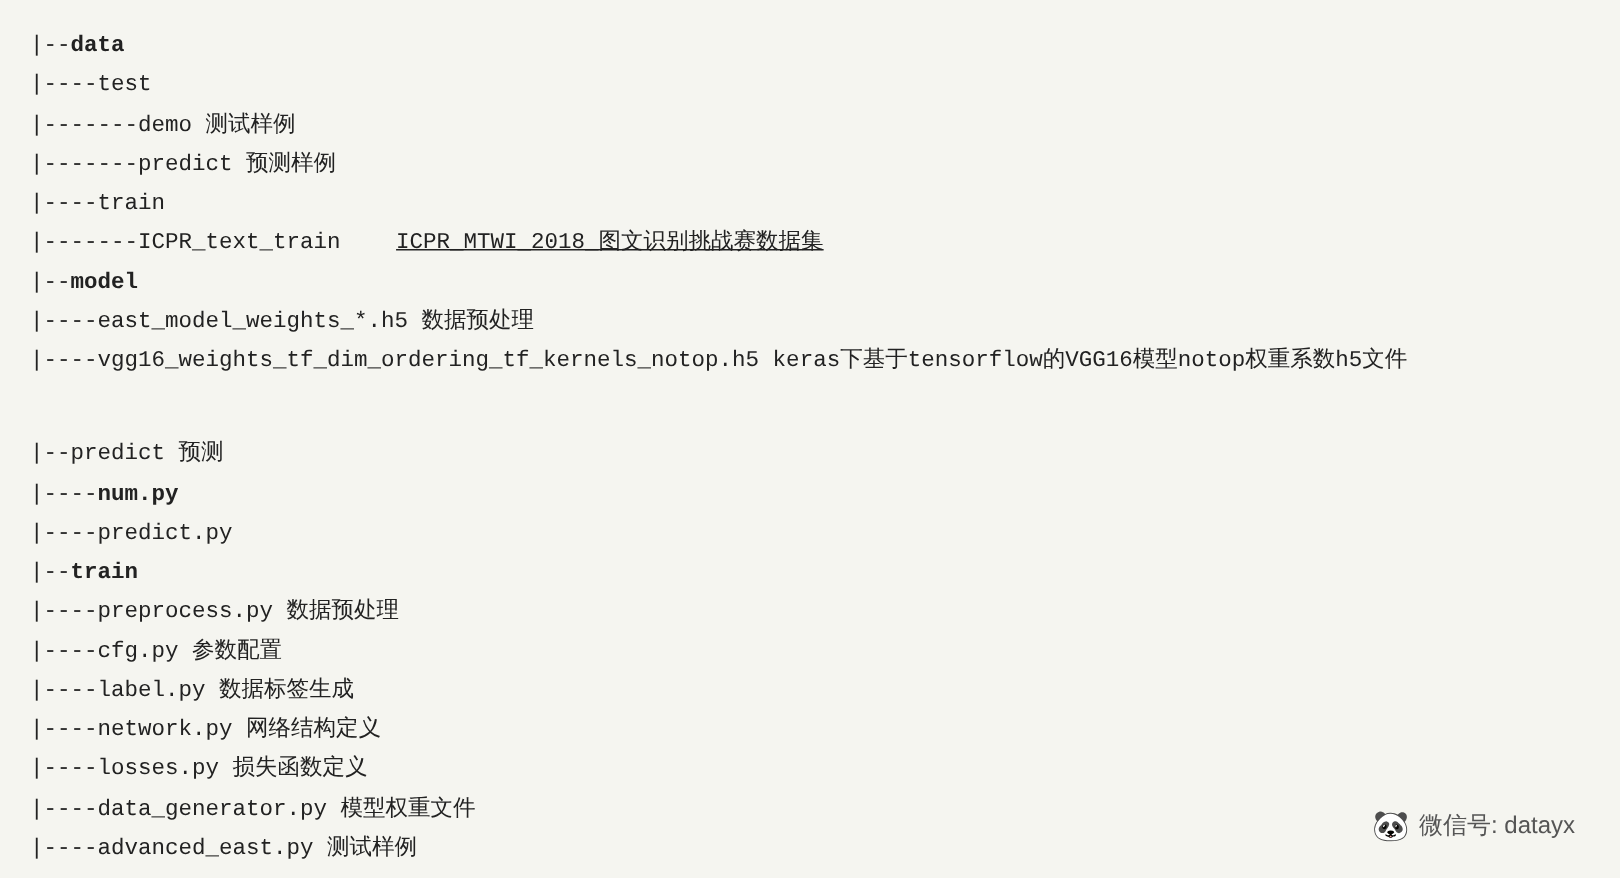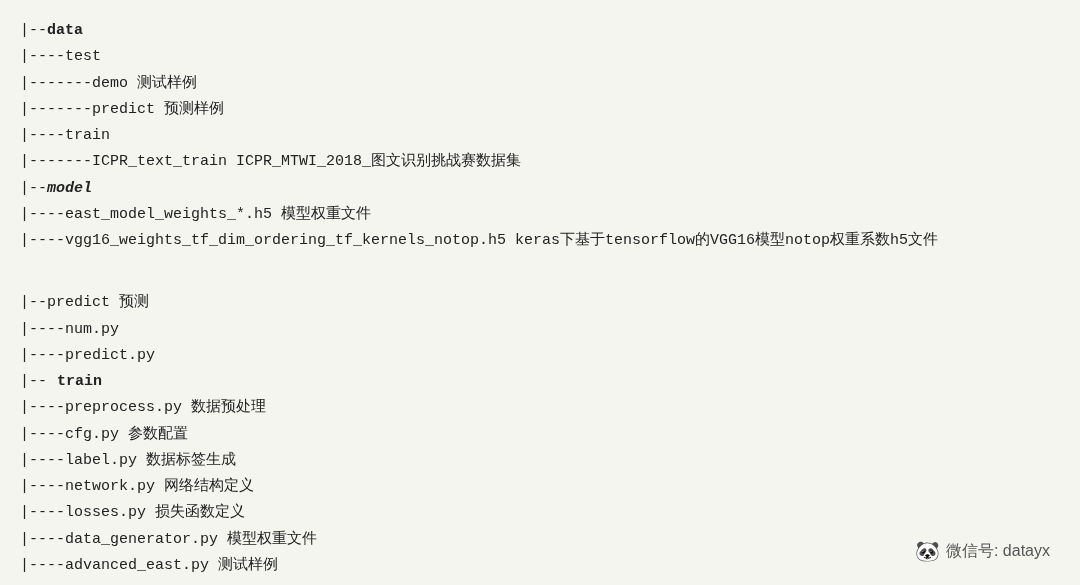--- a/index.html
+++ b/index.html
@@ -42,30 +42,30 @@
   </style>
 </head>
 <body>
 
 <div id="content-area">
     <span class="line"><span>|--</span><span style="font-weight: bold; margin-top: 31px;">data</span></span>
     <span class="line"><span>|----test</span></span>
     <span class="line"><span>|-------demo 测试样例</span></span>
     <span class="line"><span>|-------predict 预测样例</span></span>
     <span class="line"><span>|----train</span></span>
-    <span class="line"><span>|-------ICPR_text_train </span><span style="">ICPR_MTWI_2018_图文识别挑战赛数据集</span></span>
-    <span class="line"><span>|--</span><span style="font-weight: bold; font-style: italic;">model</span></span>
-    <span class="line"><span>|----east_model_weights_*.h5 模型权重文件</span></span>
+    <span class="line"><span>|-------ICPR_text_train </span><span style="text-decoration: underline; margin-left: 28px;">ICPR_MTWI_2018_图文识别挑战赛数据集</span></span>
+    <span class="line"><span>|--</span><span style="font-weight: bold;">model</span></span>
+    <span class="line"><span>|----east_model_weights_*.h5 数据预处理</span></span>
     <span class="line"><span>|----vgg16_weights_tf_dim_ordering_tf_kernels_notop.h5 keras下基于tensorflow的VGG16模型notop权重系数h5文件</span></span>
     <span class="empty-line"></span>
     <span class="empty-line"></span>
     <span class="line"><span>|--</span><span style="font-weight: normal;">predict</span><span> 预测</span></span>
-    <span class="line"><span>|----</span><span style="font-weight: normal;">num.py</span></span>
+    <span class="line"><span>|----</span><span style="font-weight: bold;">num.py</span></span>
     <span class="line"><span>|----predict.py</span></span>
-    <span class="line"><span>|--</span><span style="font-weight: bold; margin-left: 10px;">train</span></span>
+    <span class="line"><span>|--</span><span style="font-weight: bold;">train</span></span>
     <span class="line"><span>|----preprocess.py 数据预处理</span></span>
     <span class="line"><span>|----cfg.py 参数配置</span></span>
     <span class="line"><span>|----label.py 数据标签生成</span></span>
     <span class="line"><span>|----network.py 网络结构定义</span></span>
     <span class="line"><span>|----losses.py 损失函数定义</span></span>
     <span class="line"><span>|----data_generator.py 模型权重文件</span></span>
     <span class="line"><span>|----advanced_east.py 测试样例</span></span>
   </div>
 
 <div class="watermark">

